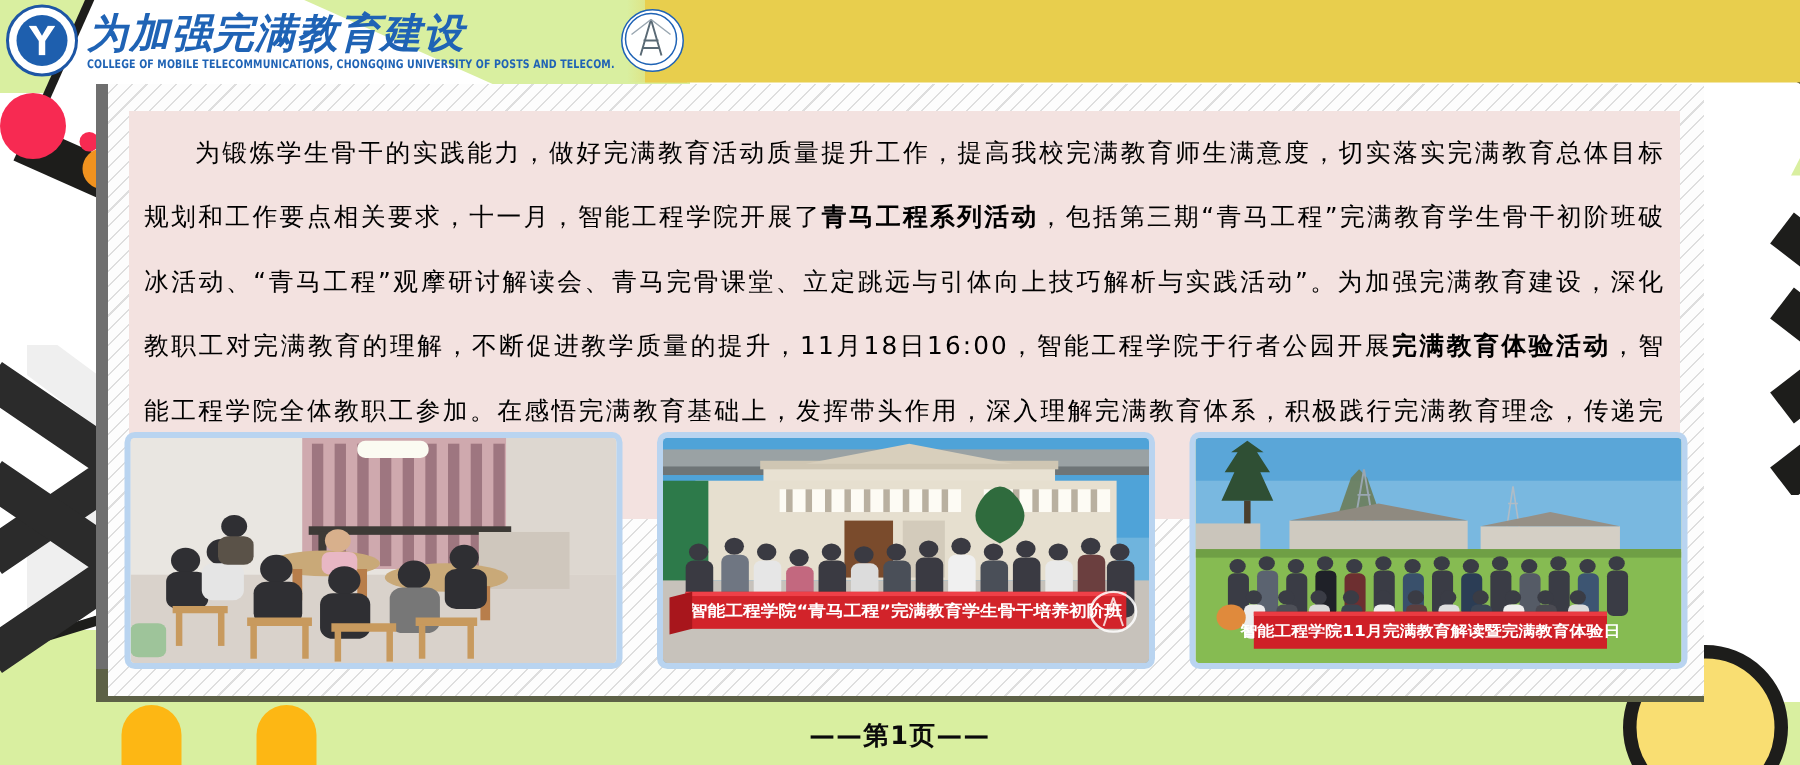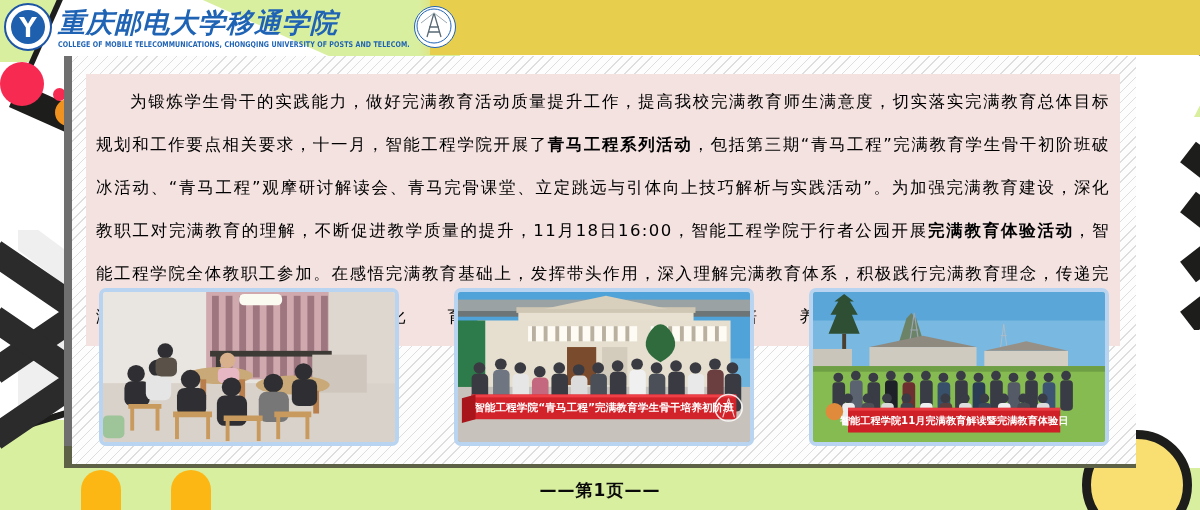--- a/index.html
+++ b/index.html
@@ -281,21 +281,21 @@
 
   .photo-row {
     position: absolute;
     left: 0; top: 232px;
     width: 1064px;
     display: flex;
     justify-content: space-around;
     align-items: flex-start;
   }
   .photo {
-    width: 300px;
+    width: 332px;
     height: 158px;
     border: 4px solid #b9d4f0;
     border-radius: 7px;
     box-sizing: border-box;
     overflow: hidden;
     position: relative;
     background: #dde6ee;
   }
   .photo svg { display: block; width: 100%; height: 100%; }
 
@@ -358,21 +358,21 @@
     
   </div>
 
   <div class="ring-yellow"></div>
   <div class="foot foot-a"></div>
   <div class="foot foot-b"></div>
 
   <div class="logo-block">
     <div class="crest"></div>
     <div class="wordmark">
-      <div class="wordmark-cn">重庆邮电大学移通学院</div>
+      <div class="wordmark-cn">为加强完满教育建设</div>
       <div class="wordmark-en">COLLEGE OF MOBILE TELECOMMUNICATIONS, CHONGQING UNIVERSITY OF POSTS AND TELECOM.</div>
     </div>
     <div class="tower">
       <svg width="38" height="38" viewBox="0 0 38 38">
         <circle cx="19" cy="19" r="17" fill="none" stroke="#1f63b5" stroke-width="1"></circle>
         <path d="M19 6 L12 30 M19 6 L26 30 M14 20 L24 20 M13 25 L25 25" stroke="#5a6a75" stroke-width="1.3" fill="none"></path>
         <path d="M19 6 L6 16 M19 6 L32 16" stroke="#9aa7b1" stroke-width="1" fill="none"></path>
       </svg>
     </div>
   </div>

